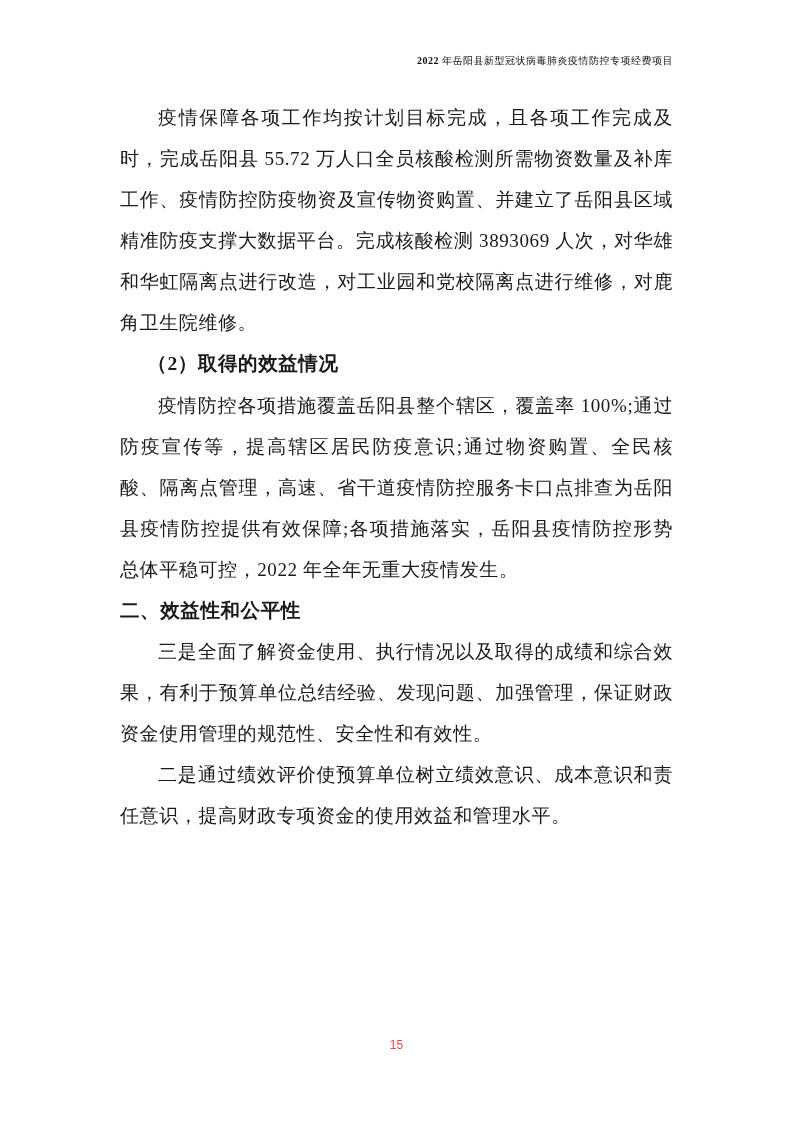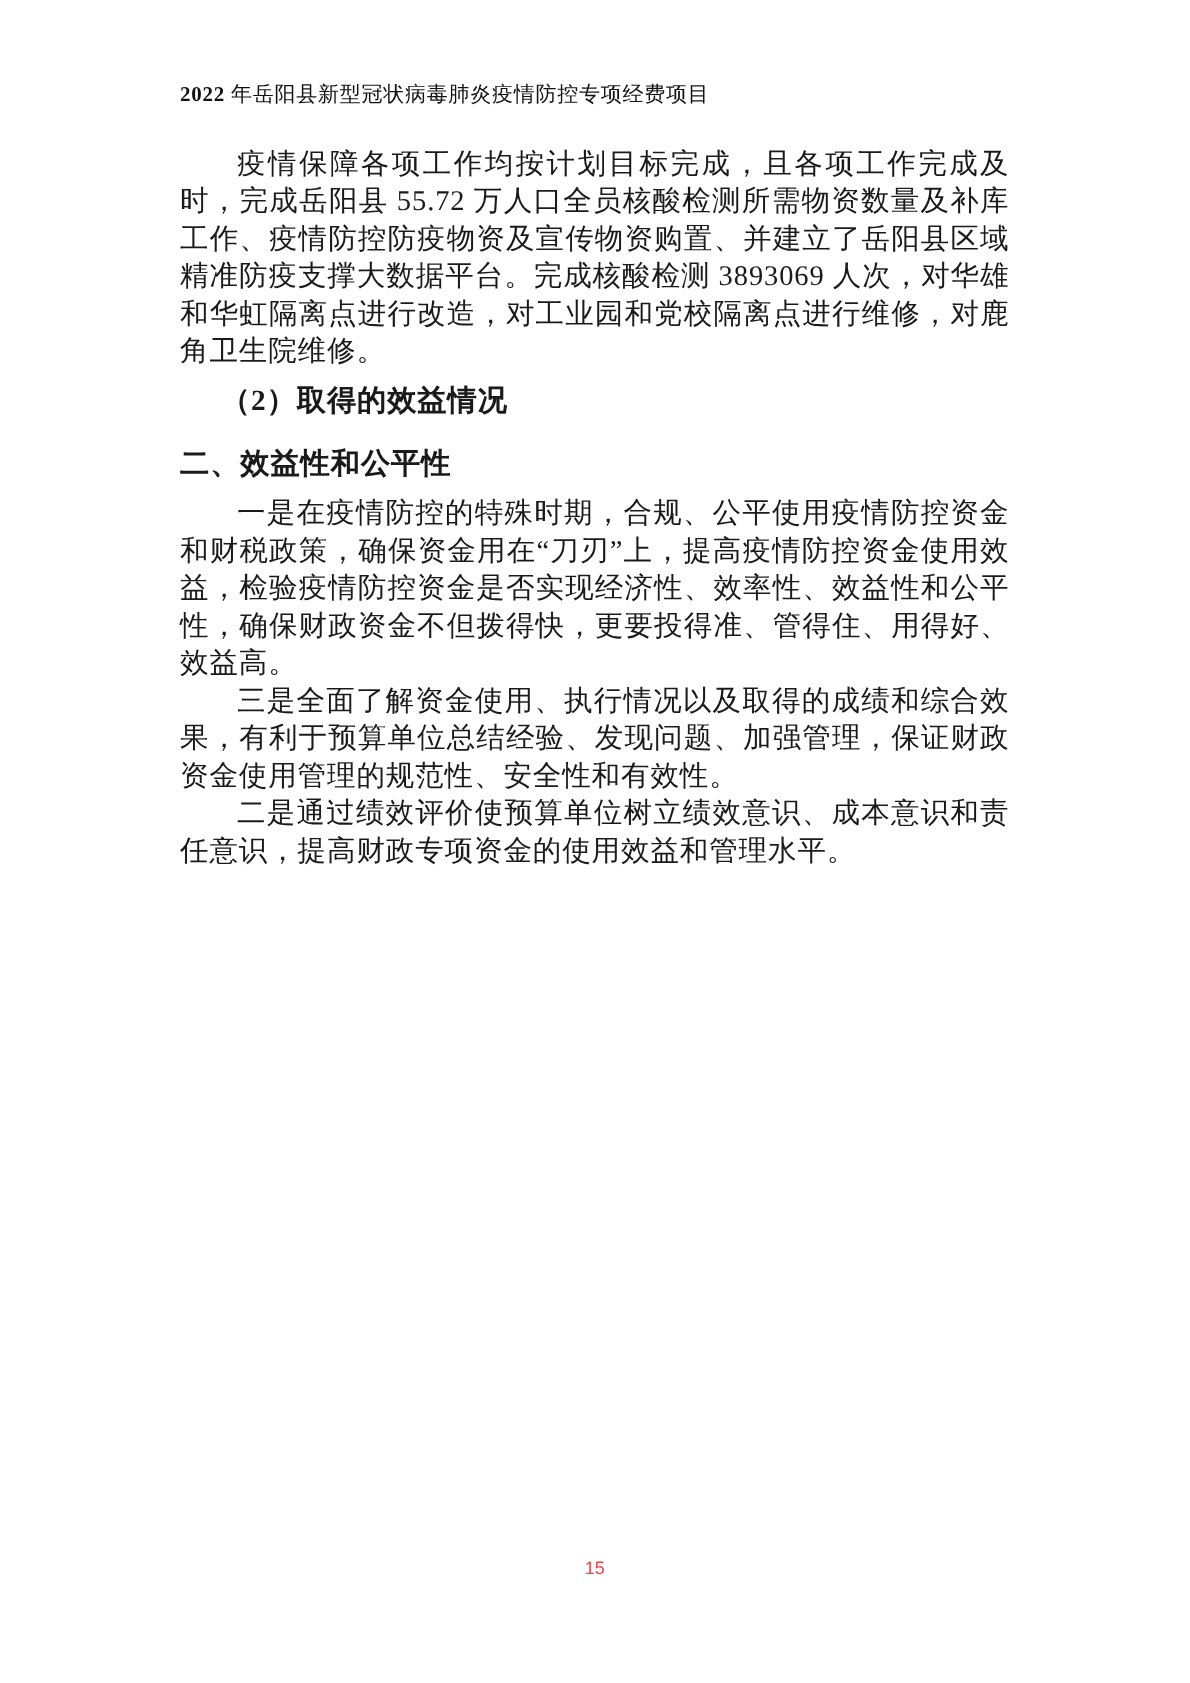--- a/index.html
+++ b/index.html
@@ -14,38 +14,38 @@
     background: #ffffff;
     overflow: hidden;
     font-family: "Liberation Serif", "DejaVu Serif", serif;
     color: #1a1a1a;
   }
   .page-header {
     position: absolute;
     top: 54px;
     left: 120px;
     width: 553px;
-    text-align: left;
-    font-size: 14px;
+    text-align: right;
+    font-size: 10px;
     letter-spacing: 0.5px;
     color: #111111;
     white-space: nowrap;
   }
   .hdr-year {
     font-weight: bold;
   }
   .doc-content {
     position: absolute;
     top: 97px;
     left: 120px;
     width: 553px;
   }
   .para-body {
     font-size: 19px;
-    line-height: 25px;
+    line-height: 41px;
     text-align: justify;
     text-indent: 2em;
     letter-spacing: 0.6px;
     margin: 0;
   }
   .para-h1 {
     font-size: 19.5px;
     line-height: 41.5px;
     font-weight: bold;
     text-indent: 0;
@@ -76,22 +76,22 @@
 
 <div class="page">
 
   <div class="page-header">
     <span class="hdr-year">2022</span><span> 年岳阳县新型冠状病毒肺炎疫情防控专项经费项目</span>
   </div>
 
   <div class="doc-content" id="doc-content">
       <p class="para-body">疫情保障各项工作均按计划目标完成，且各项工作完成及时，完成岳阳县 55.72 万人口全员核酸检测所需物资数量及补库工作、疫情防控防疫物资及宣传物资购置、并建立了岳阳县区域精准防疫支撑大数据平台。完成核酸检测 3893069 人次，对华雄和华虹隔离点进行改造，对工业园和党校隔离点进行维修，对鹿角卫生院维修。</p>
       <p class="para-h2">（2）取得的效益情况</p>
+      <p class="para-body">疫情防控各项措施覆盖岳阳县整个辖区，覆盖率 100%;通过防疫宣传等，提高辖区居民防疫意识;通过物资购置、全民核酸、隔离点管理，高速、省干道疫情防控服务卡口点排查为岳阳县疫情防控提供有效保障;各项措施落实，岳阳县疫情防控形势总体平稳可控，2022 年全年无重大疫情发生。</p>
       <p class="para-h1">二、效益性和公平性</p>
-      <p class="para-body">一是在疫情防控的特殊时期，合规、公平使用疫情防控资金和财税政策，确保资金用在“刀刃”上，提高疫情防控资金使用效益，检验疫情防控资金是否实现经济性、效率性、效益性和公平性，确保财政资金不但拨得快，更要投得准、管得住、用得好、效益高。</p>
       <p class="para-body">三是全面了解资金使用、执行情况以及取得的成绩和综合效果，有利于预算单位总结经验、发现问题、加强管理，保证财政资金使用管理的规范性、安全性和有效性。</p>
       <p class="para-body">二是通过绩效评价使预算单位树立绩效意识、成本意识和责任意识，提高财政专项资金的使用效益和管理水平。</p>
     </div>
 
   <div class="page-footer">
     <span>15</span>
   </div>
 
 </div>
 

